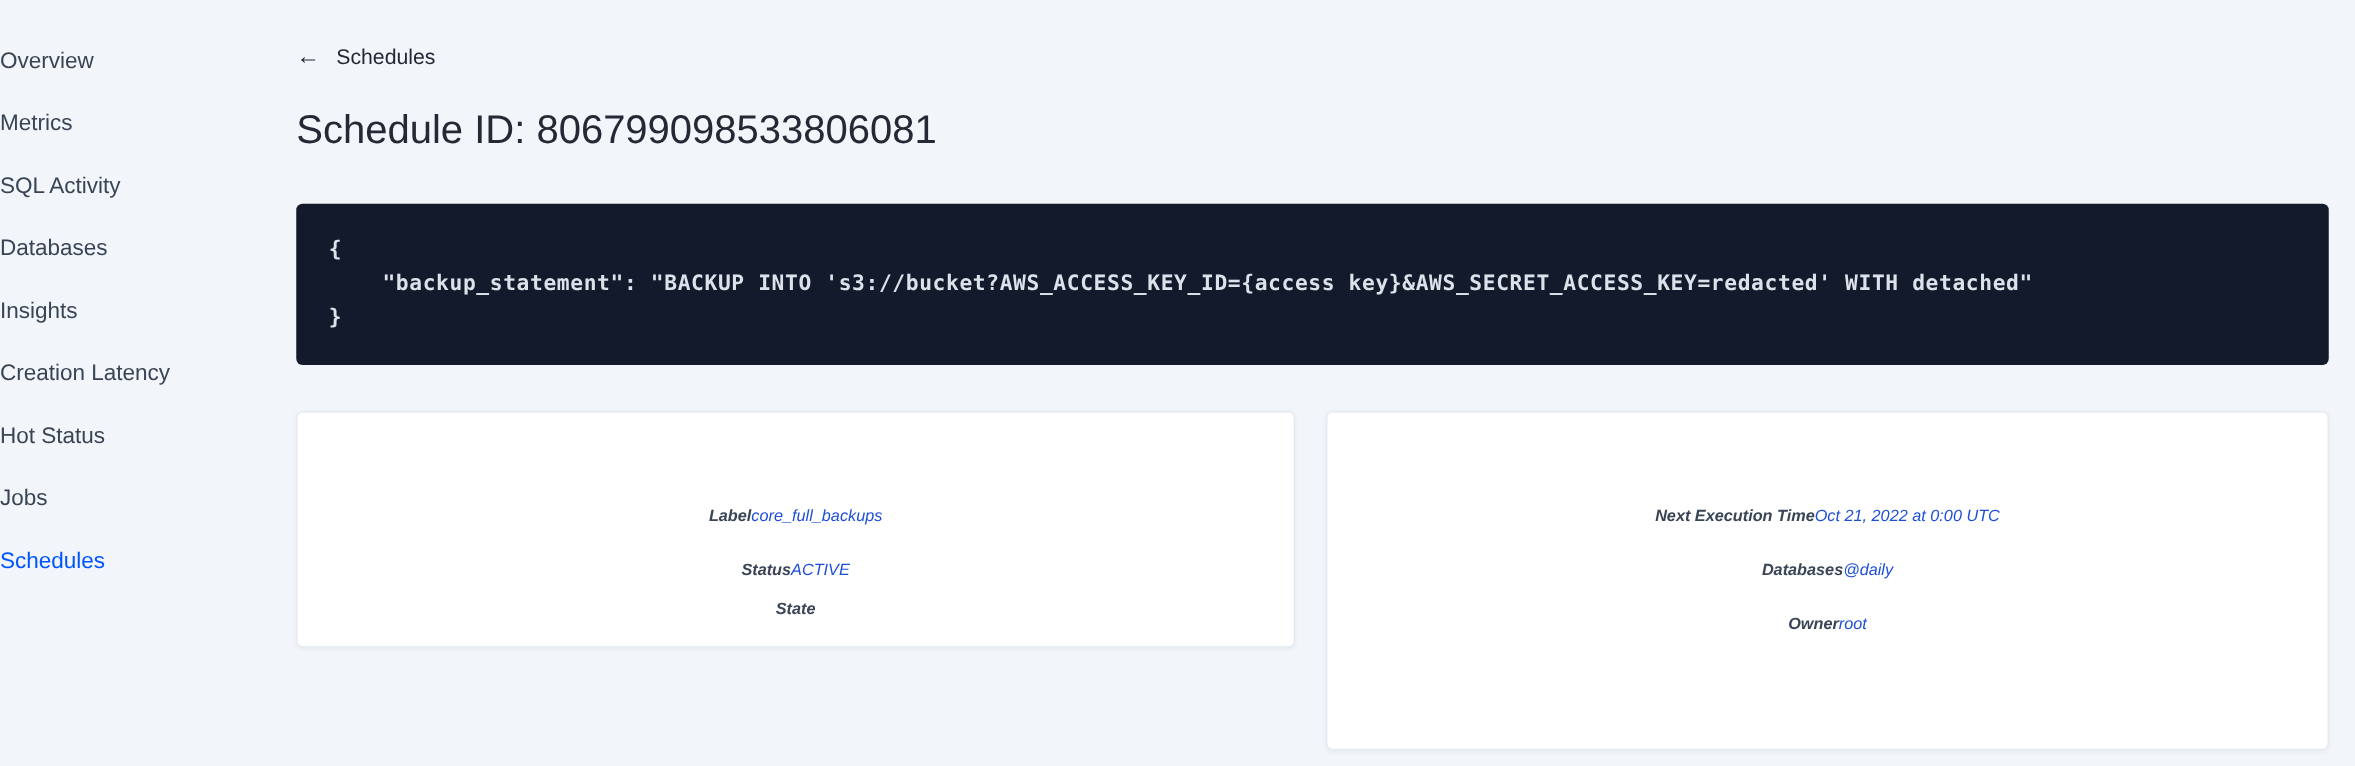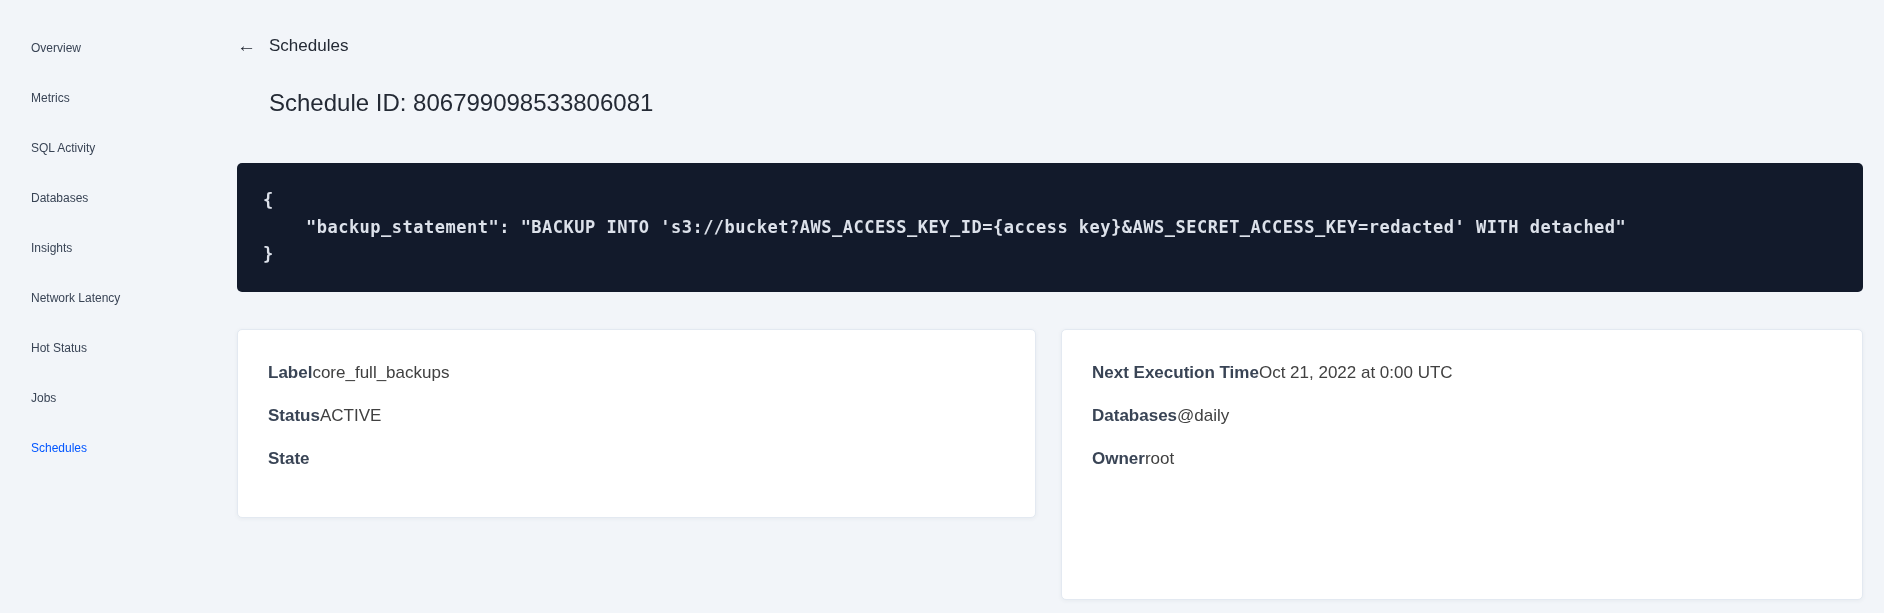--- a/index.html
+++ b/index.html
@@ -13,22 +13,21 @@
 
   
   .sidebar {
     flex: 0 0 237px;
     padding-top: 23px;
   }
   .sidebar-item {
     height: 50px;
     display: flex;
     align-items: center;
-    padding-left: 31px;
-    font-size: 12px;
+    font-size: 18px;
     color: #394455;
     cursor: pointer;
   }
   .sidebar-item.active { color: var(--accent, #0055ff); }
 
   
   .main {
     flex: 1;
     padding: 36px 21px 0 0;
   }
@@ -37,25 +36,24 @@
     align-items: center;
     gap: 13px;
     font-size: 17px;
     color: #242a35;
     cursor: pointer;
     line-height: 20px;
   }
   .back-arrow { font-size: 19px; line-height: 18px; color: #242a35; }
   .page-title {
     margin-top: 32px;
-    font-size: 24px;
+    font-size: 32px;
     font-weight: 400;
     color: #242a35;
     line-height: 30px;
-    margin-left: 32px;
   }
 
   
   .code-block {
     margin-top: 45px;
     height: 129px;
     background: var(--code-bg, #121a2b);
     border-radius: 5px;
     padding: 24px 26px;
     overflow: hidden;
@@ -81,41 +79,42 @@
     background: #ffffff;
     border: 1px solid #e3e9f1;
     border-radius: 5px;
     box-shadow: 0 1px 4px rgba(57, 68, 85, 0.06);
     padding: 33px 30px 0 30px;
   }
   .card-left  { flex: 0 0 799px; height: 189px; }
   .card-right { flex: 1; height: 271px; }
   .detail-row {
     display: flex;
-    justify-content: flex-start;
+    justify-content: center;
     align-items: baseline;
     height: 22px;
     margin-bottom: 21px;
-    font-size: 17px;
+    font-size: 13px;
+    font-style: italic;
   }
   .detail-label { font-weight: 600; color: #394455; }
-  .detail-value { font-weight: 400; color: #404040; text-align: right; }
+  .detail-value { font-weight: 400; color: #1d4ed8; text-align: right; margin-top: 42px; }
 </style>
 </head>
 <body style="background: rgb(242, 245, 249);">
 
 <div class="layout">
 
   <nav class="sidebar">
     <div class="sidebar-item">Overview</div>
     <div class="sidebar-item">Metrics</div>
     <div class="sidebar-item">SQL Activity</div>
     <div class="sidebar-item">Databases</div>
     <div class="sidebar-item">Insights</div>
-    <div class="sidebar-item">Network Latency</div>
+    <div class="sidebar-item">Creation Latency</div>
     <div class="sidebar-item">Hot Status</div>
     <div class="sidebar-item">Jobs</div>
     <div class="sidebar-item active">Schedules</div>
   </nav>
 
   <main class="main">
 
     <div class="back-link">
       <span class="back-arrow">←</span>
       <span>Schedules</span>

